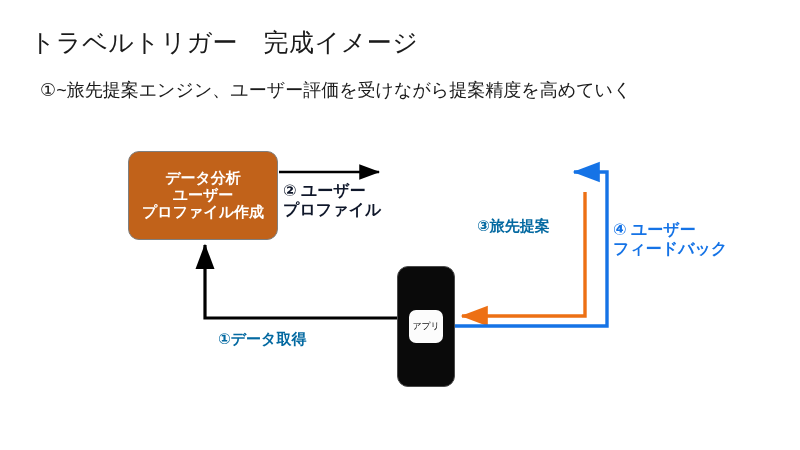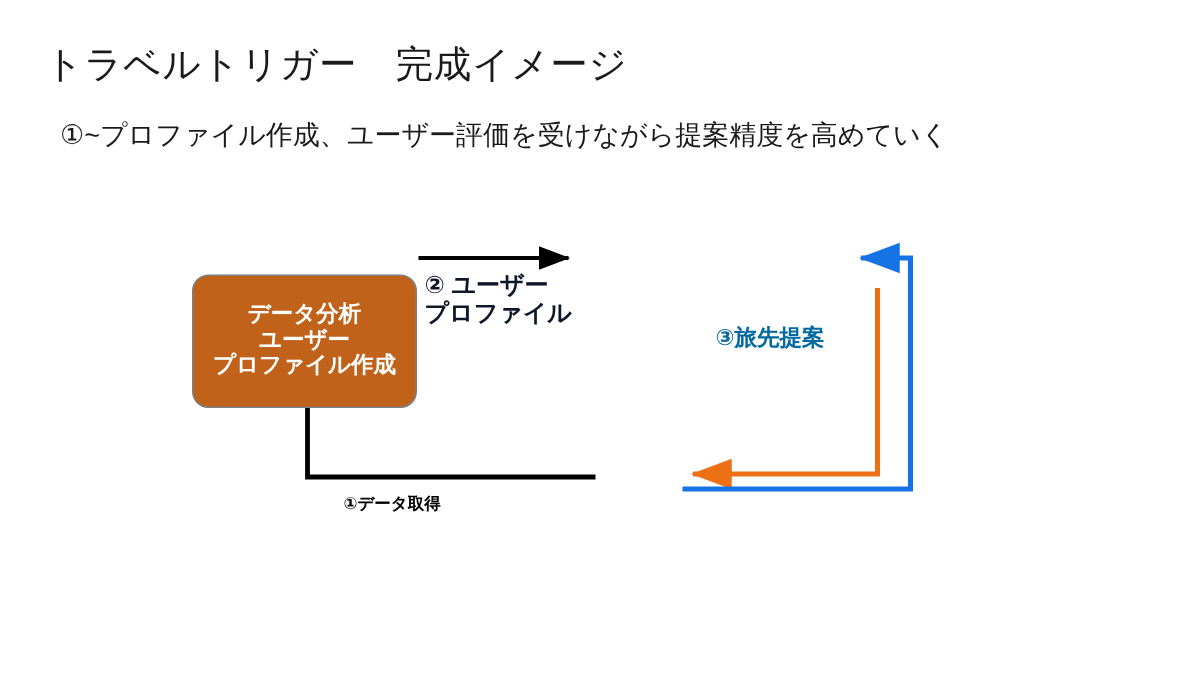--- a/index.html
+++ b/index.html
@@ -138,33 +138,33 @@
     font-size: 15px;
     color: #0369a1;
   }
   #label-feedback {
     left: 613px;
     top: 220px;
     font-size: 16px;
     color: #1573E6;
   }
   #label-data-get {
-    left: 229px;
+    left: 218px;
     top: 330px;
-    font-size: 11px;
-    color: #000000;
+    font-size: 15px;
+    color: #0369a1;
   }
 </style>
 </head>
 <body>
 
 <div id="slide">
 
   <div id="slide-title">トラベルトリガー　完成イメージ</div>
-  <div id="slide-subtitle">①~プロファイル作成、ユーザー評価を受けながら提案精度を高めていく</div>
+  <div id="slide-subtitle">①~旅先提案エンジン、ユーザー評価を受けながら提案精度を高めていく</div>
 
   <div id="diagram">
 
     <svg id="connectors" viewBox="0 0 800 450" width="800" height="450" xmlns="http://www.w3.org/2000/svg">
       <defs>
         <marker id="ah-black" markerWidth="9" markerHeight="9" refX="7.6" refY="3.4" orient="auto" markerUnits="strokeWidth">
           <path d="M0,0.4 L8,3.4 L0,6.4 z" fill="#000000"></path>
         </marker>
         <marker id="ah-orange" markerWidth="9" markerHeight="9" refX="7.6" refY="3.4" orient="auto" markerUnits="strokeWidth">
           <path d="M0,0.4 L8,3.4 L0,6.4 z" fill="#ED7014"></path>
@@ -176,28 +176,33 @@
 
       <path d="M 397,318 L 205,318 L 205,245" fill="none" stroke="#000000" stroke-width="3.2" marker-end="url(#ah-black)"></path>
 
       <path d="M 279,172 L 379,172" fill="none" stroke="#000000" stroke-width="2.6" marker-end="url(#ah-black)"></path>
 
       <path d="M 585,192 L 585,316 L 462,316" fill="none" stroke="#ED7014" stroke-width="3.4" marker-end="url(#ah-orange)"></path>
 
       <path d="M 455,326 L 607,326 L 607,172 L 574,172" fill="none" stroke="#1573E6" stroke-width="3.4" marker-end="url(#ah-blue)"></path>
     </svg>
 
-    <div class="node-box" id="analysis-box" style="white-space: pre-line; margin-top: 32px;">データ分析
+    <div class="node-box" id="analysis-box" style="white-space: pre-line;">データ分析
 ユーザー
 プロファイル作成</div>
 
 
+    <div id="phone">
+      <div id="app-icon">アプリ</div>
+    </div>
 
     <div class="edge-label" id="label-data-get">①データ取得</div>
 
     <div class="edge-label" id="label-user-profile" style="white-space: pre-line;">② ユーザー
 プロファイル</div>
 
     <div class="edge-label" id="label-proposal">③旅先提案</div>
 
+    <div class="edge-label" id="label-feedback" style="white-space: pre-line;">④ ユーザー
+フィードバック</div>
 
   </div>
 </div>
 
 </body></html>

